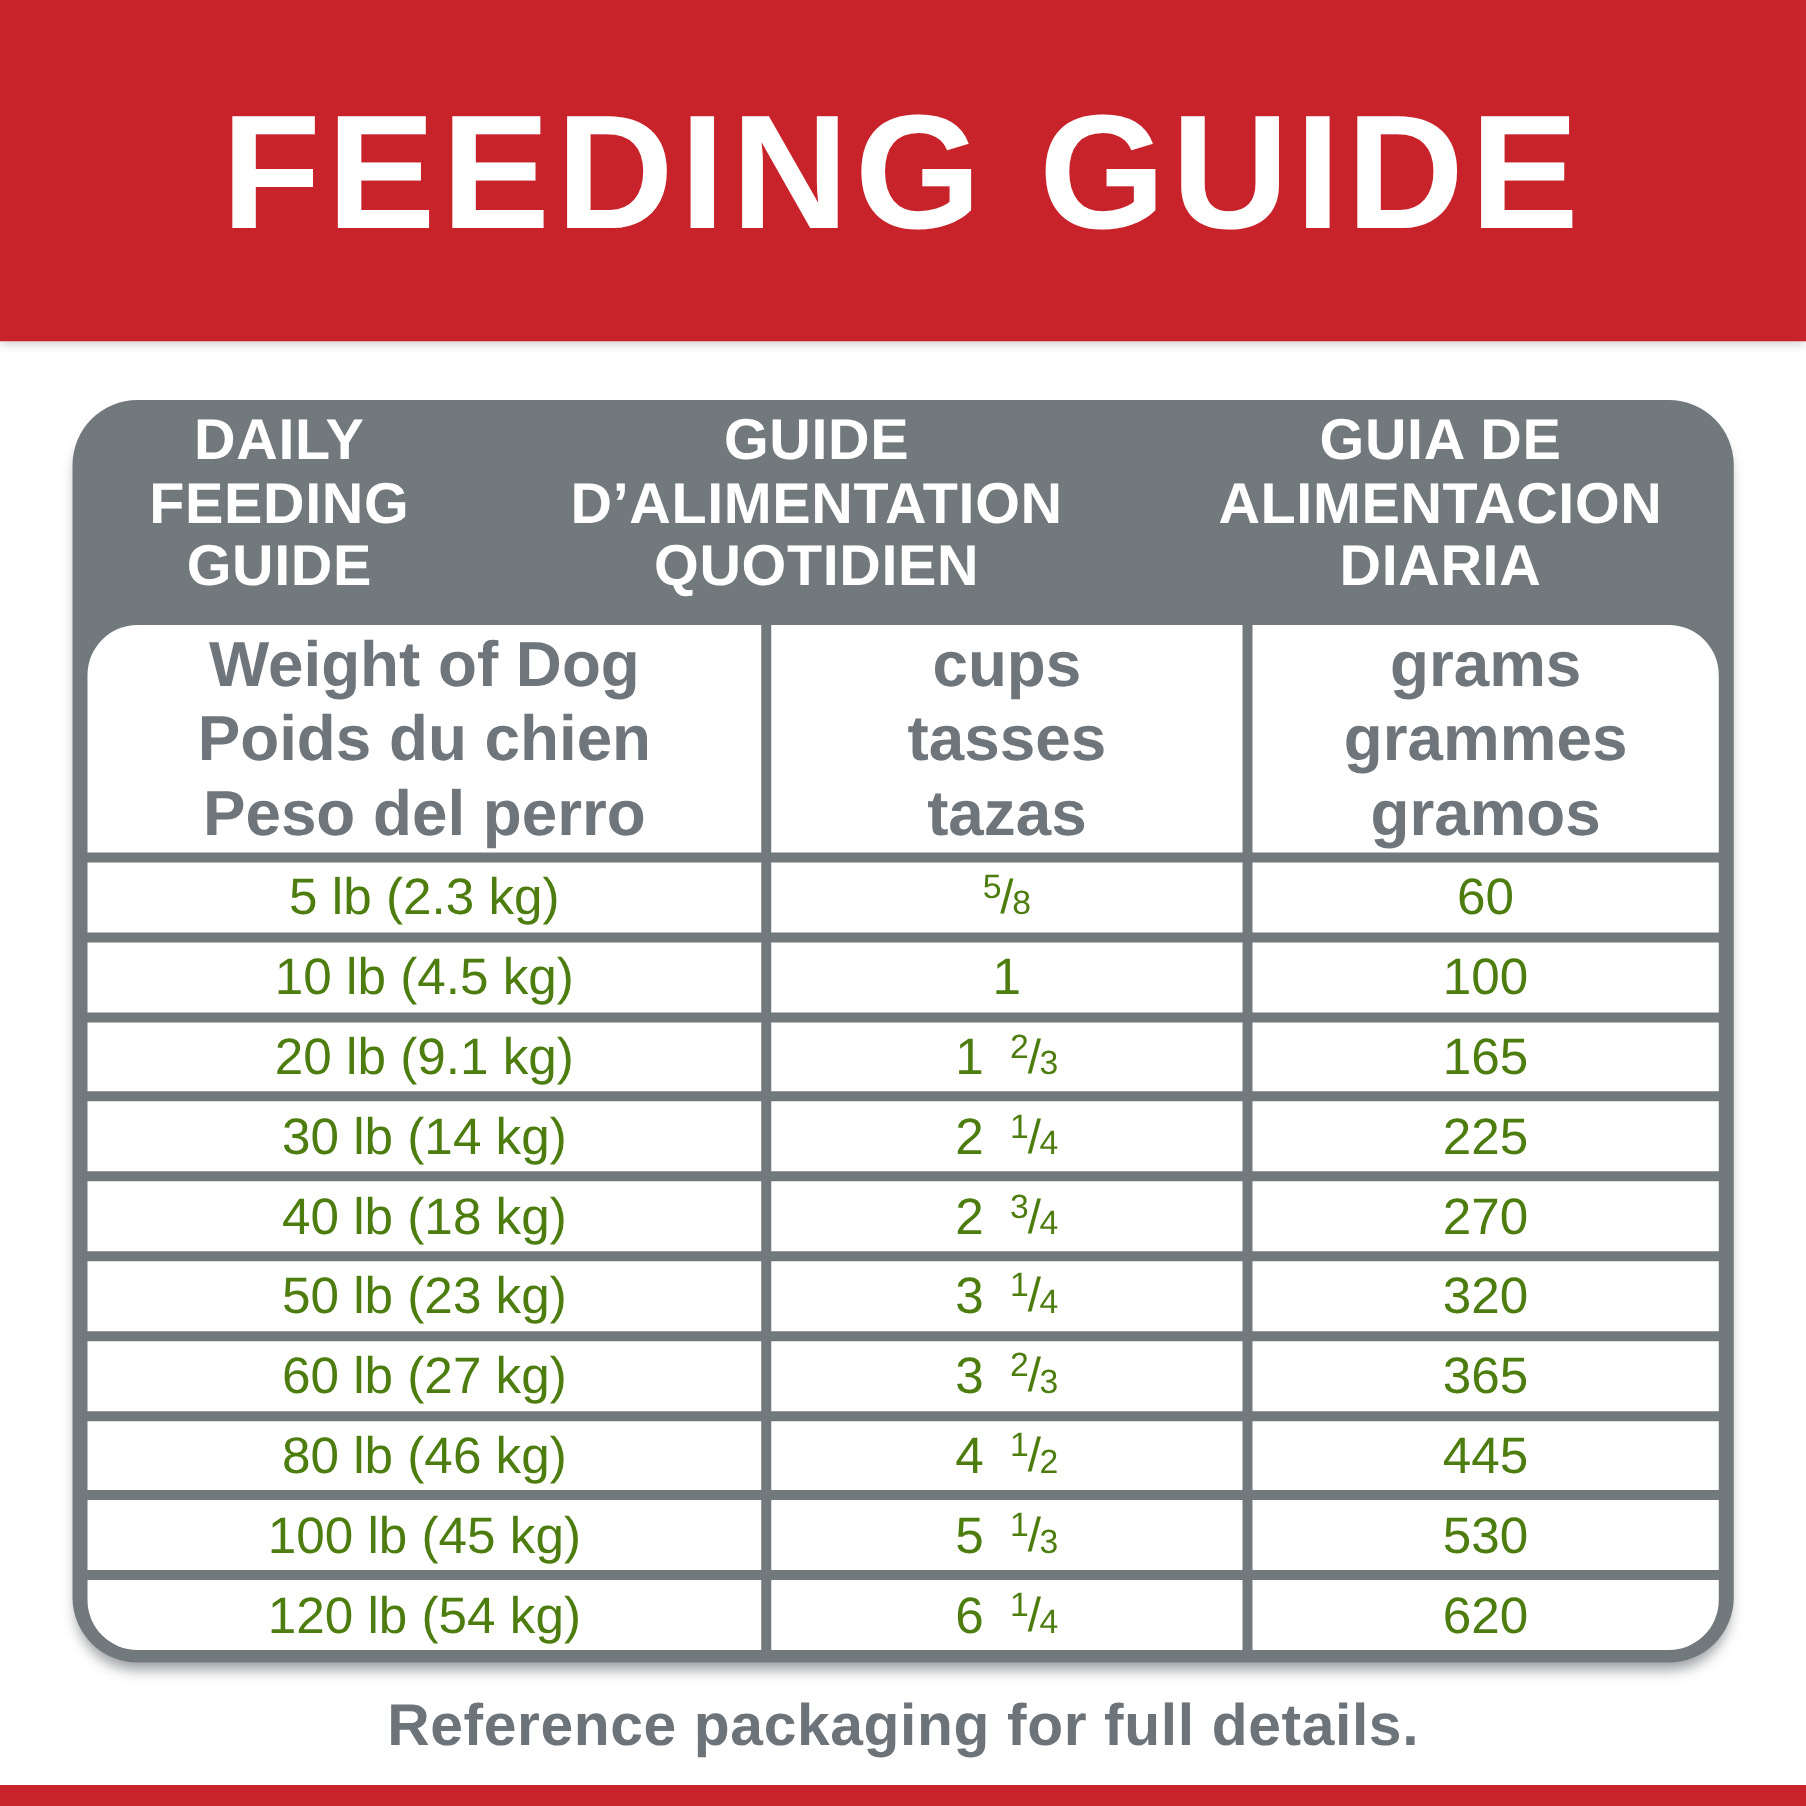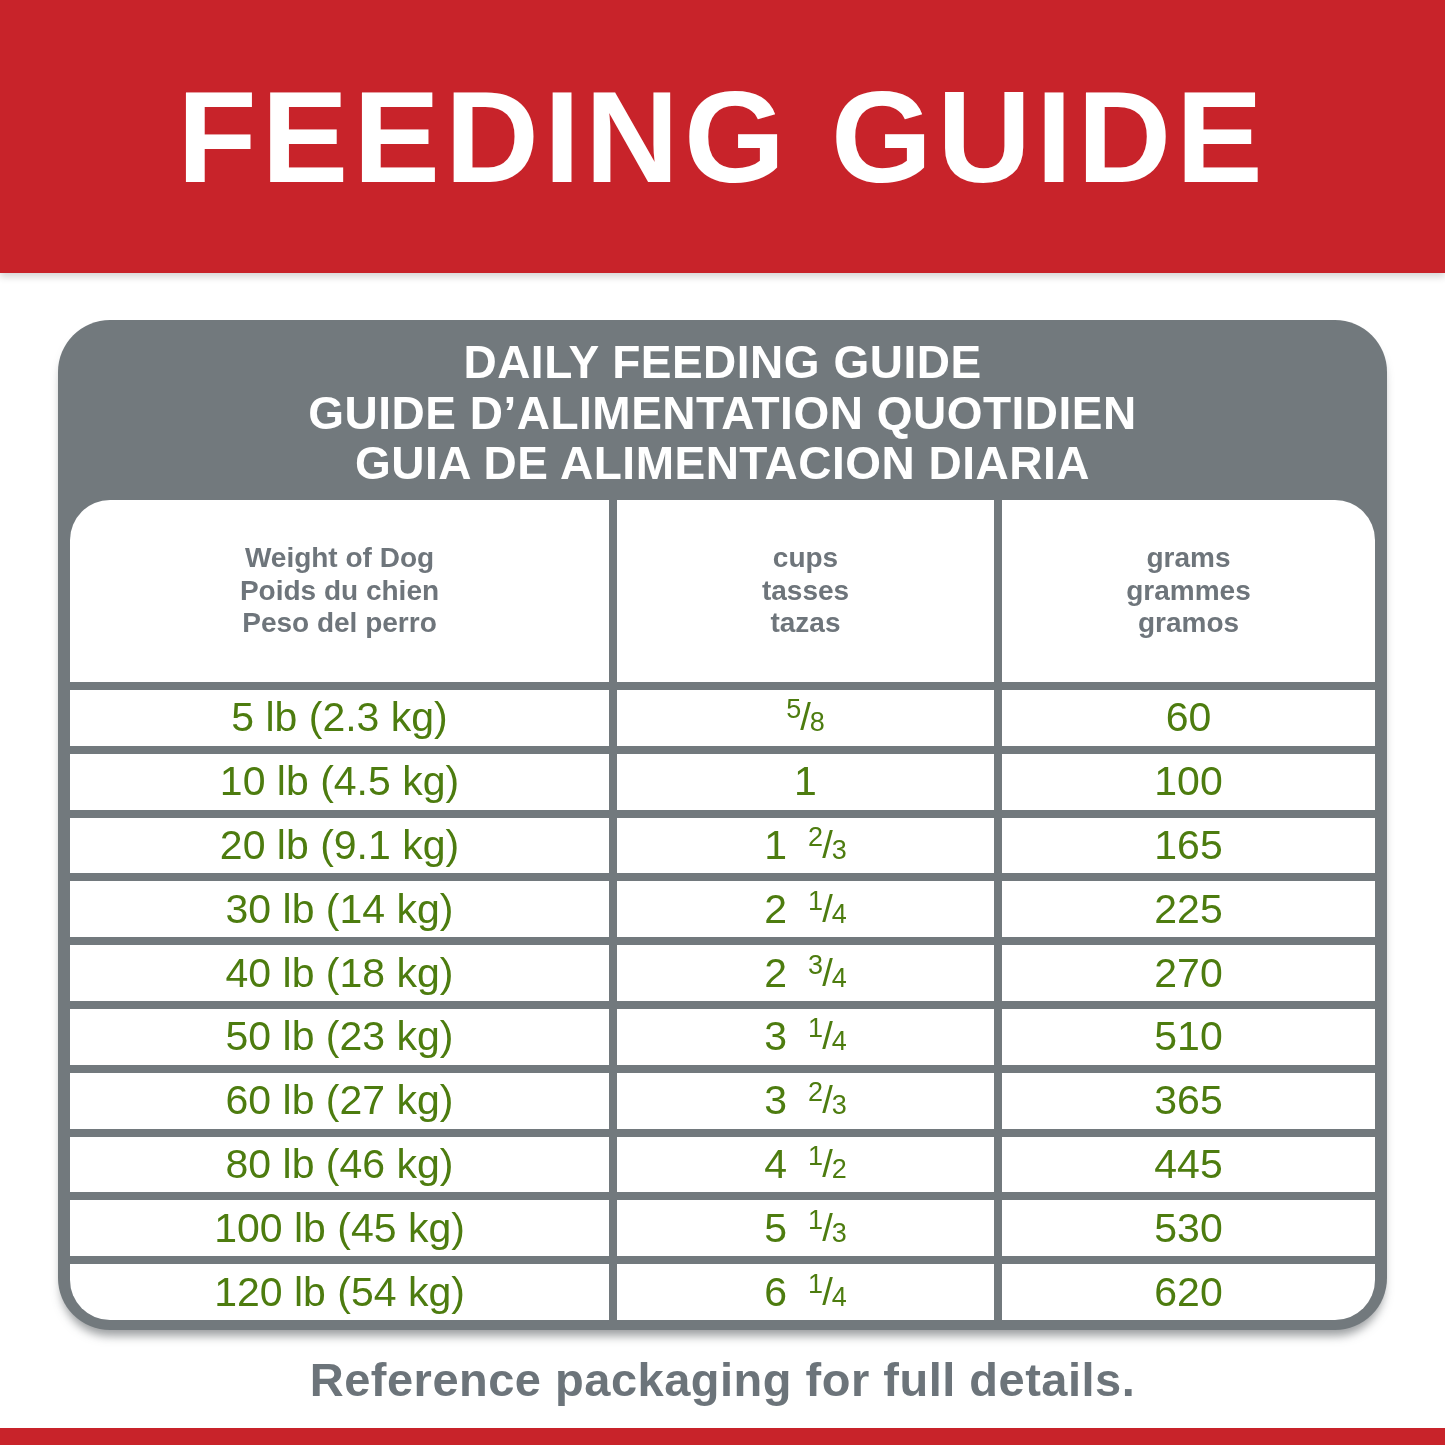--- a/index.html
+++ b/index.html
@@ -38,21 +38,21 @@
     width: 1329px; height: 1010px;
     background: #72797D;
     border-radius: 52px;
     box-shadow: 0 9px 10px -3px rgba(76,82,86,0.55);
   }
   .table-title {
     position: absolute;
     top: 0; left: 0; right: 0;
     height: 180px;
     display: flex;
-    flex-direction: column;
+    flex-direction: row;
     justify-content: center;
     text-align: center;
     color: #ffffff;
     font-weight: bold;
     font-size: 46px;
     line-height: 1.10;
     letter-spacing: 0.5px;
     padding-top: 6px;
   }
   .grid {
@@ -69,21 +69,21 @@
     display: flex;
     align-items: center;
     justify-content: center;
     color: #4d7c0f;
     font-size: 41px;
     white-space: nowrap;
   }
   .header-cell {
     flex-direction: column;
     font-weight: bold;
-    font-size: 28px;
+    font-size: 51px;
     line-height: 1.17;
     color: #6E757B;
     text-align: center;
   }
   .tl { border-top-left-radius: 40px; }
   .tr { border-top-right-radius: 40px; }
   .bl { border-bottom-left-radius: 40px; }
   .br { border-bottom-right-radius: 40px; }
 
   
@@ -171,21 +171,21 @@
         <div class="cell cups">
           <span class="whole">2</span>
           <span class="frac after-whole"><span class="num">3</span><span class="slash">/</span><span class="den">4</span></span>
         </div>
         <div class="cell grams">270</div>
         <div class="cell weight">50 lb (23 kg)</div>
         <div class="cell cups">
           <span class="whole">3</span>
           <span class="frac after-whole"><span class="num">1</span><span class="slash">/</span><span class="den">4</span></span>
         </div>
-        <div class="cell grams">510</div>
+        <div class="cell grams">320</div>
         <div class="cell weight">60 lb (27 kg)</div>
         <div class="cell cups">
           <span class="whole">3</span>
           <span class="frac after-whole"><span class="num">2</span><span class="slash">/</span><span class="den">3</span></span>
         </div>
         <div class="cell grams">365</div>
         <div class="cell weight">80 lb (46 kg)</div>
         <div class="cell cups">
           <span class="whole">4</span>
           <span class="frac after-whole"><span class="num">1</span><span class="slash">/</span><span class="den">2</span></span>

